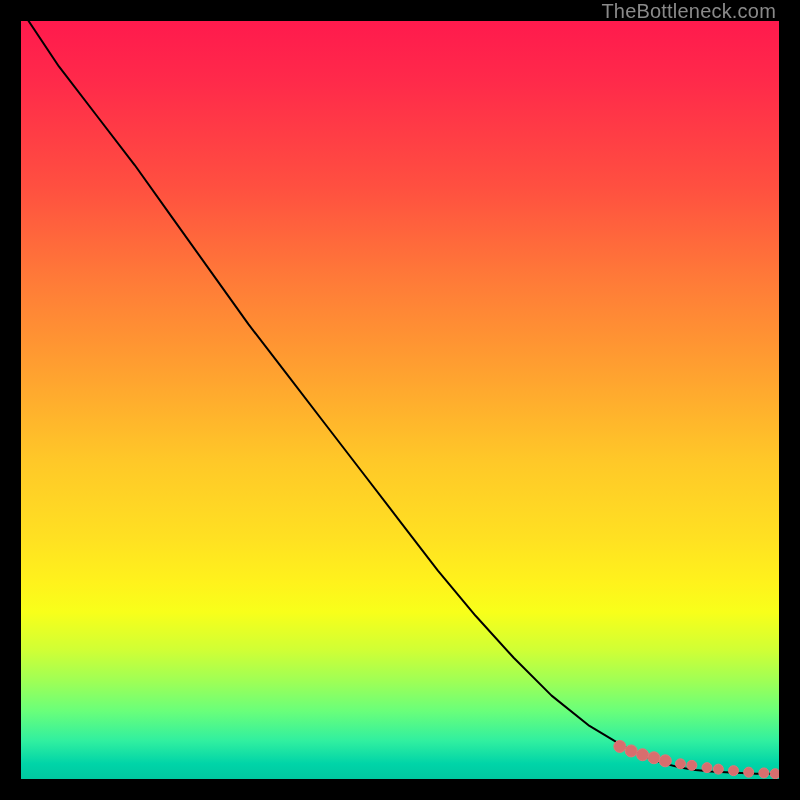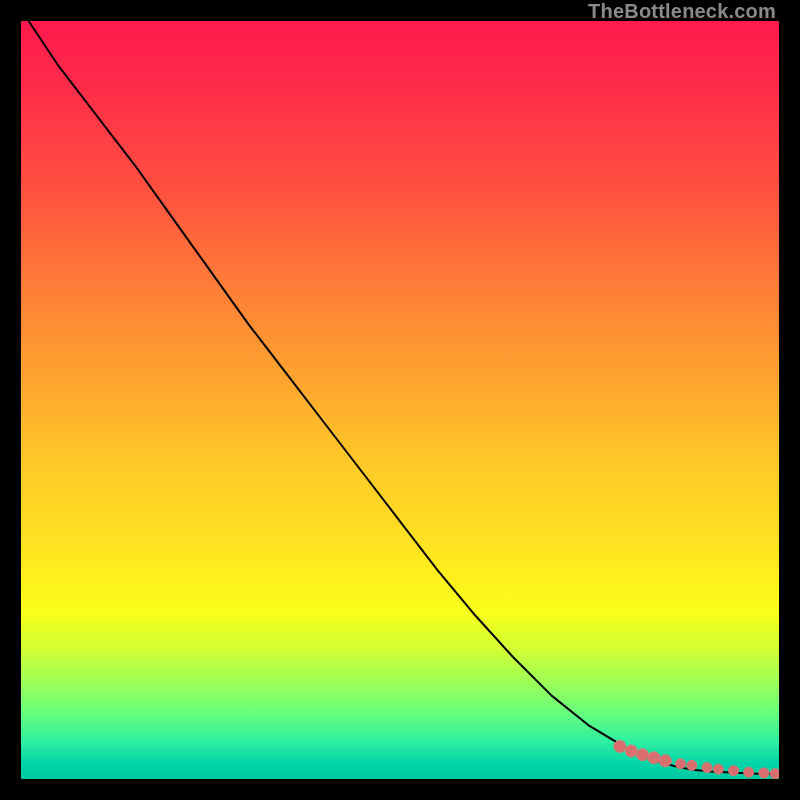--- a/index.html
+++ b/index.html
@@ -40,21 +40,21 @@
       #00d4a8 98%,
       #00c8a0 100%
     );
   }
   .attribution {
     position: absolute;
     top: 0px;
     right: 24px;
     color: #8a8a8a;
     font-size: 20px;
-    font-weight: 700;
+    font-weight: 400;
     letter-spacing: 0.2px;
     user-select: none;
   }
   svg.plot {
     position: absolute;
     inset: 0;
   }
 </style>
 </head>
 <body>

